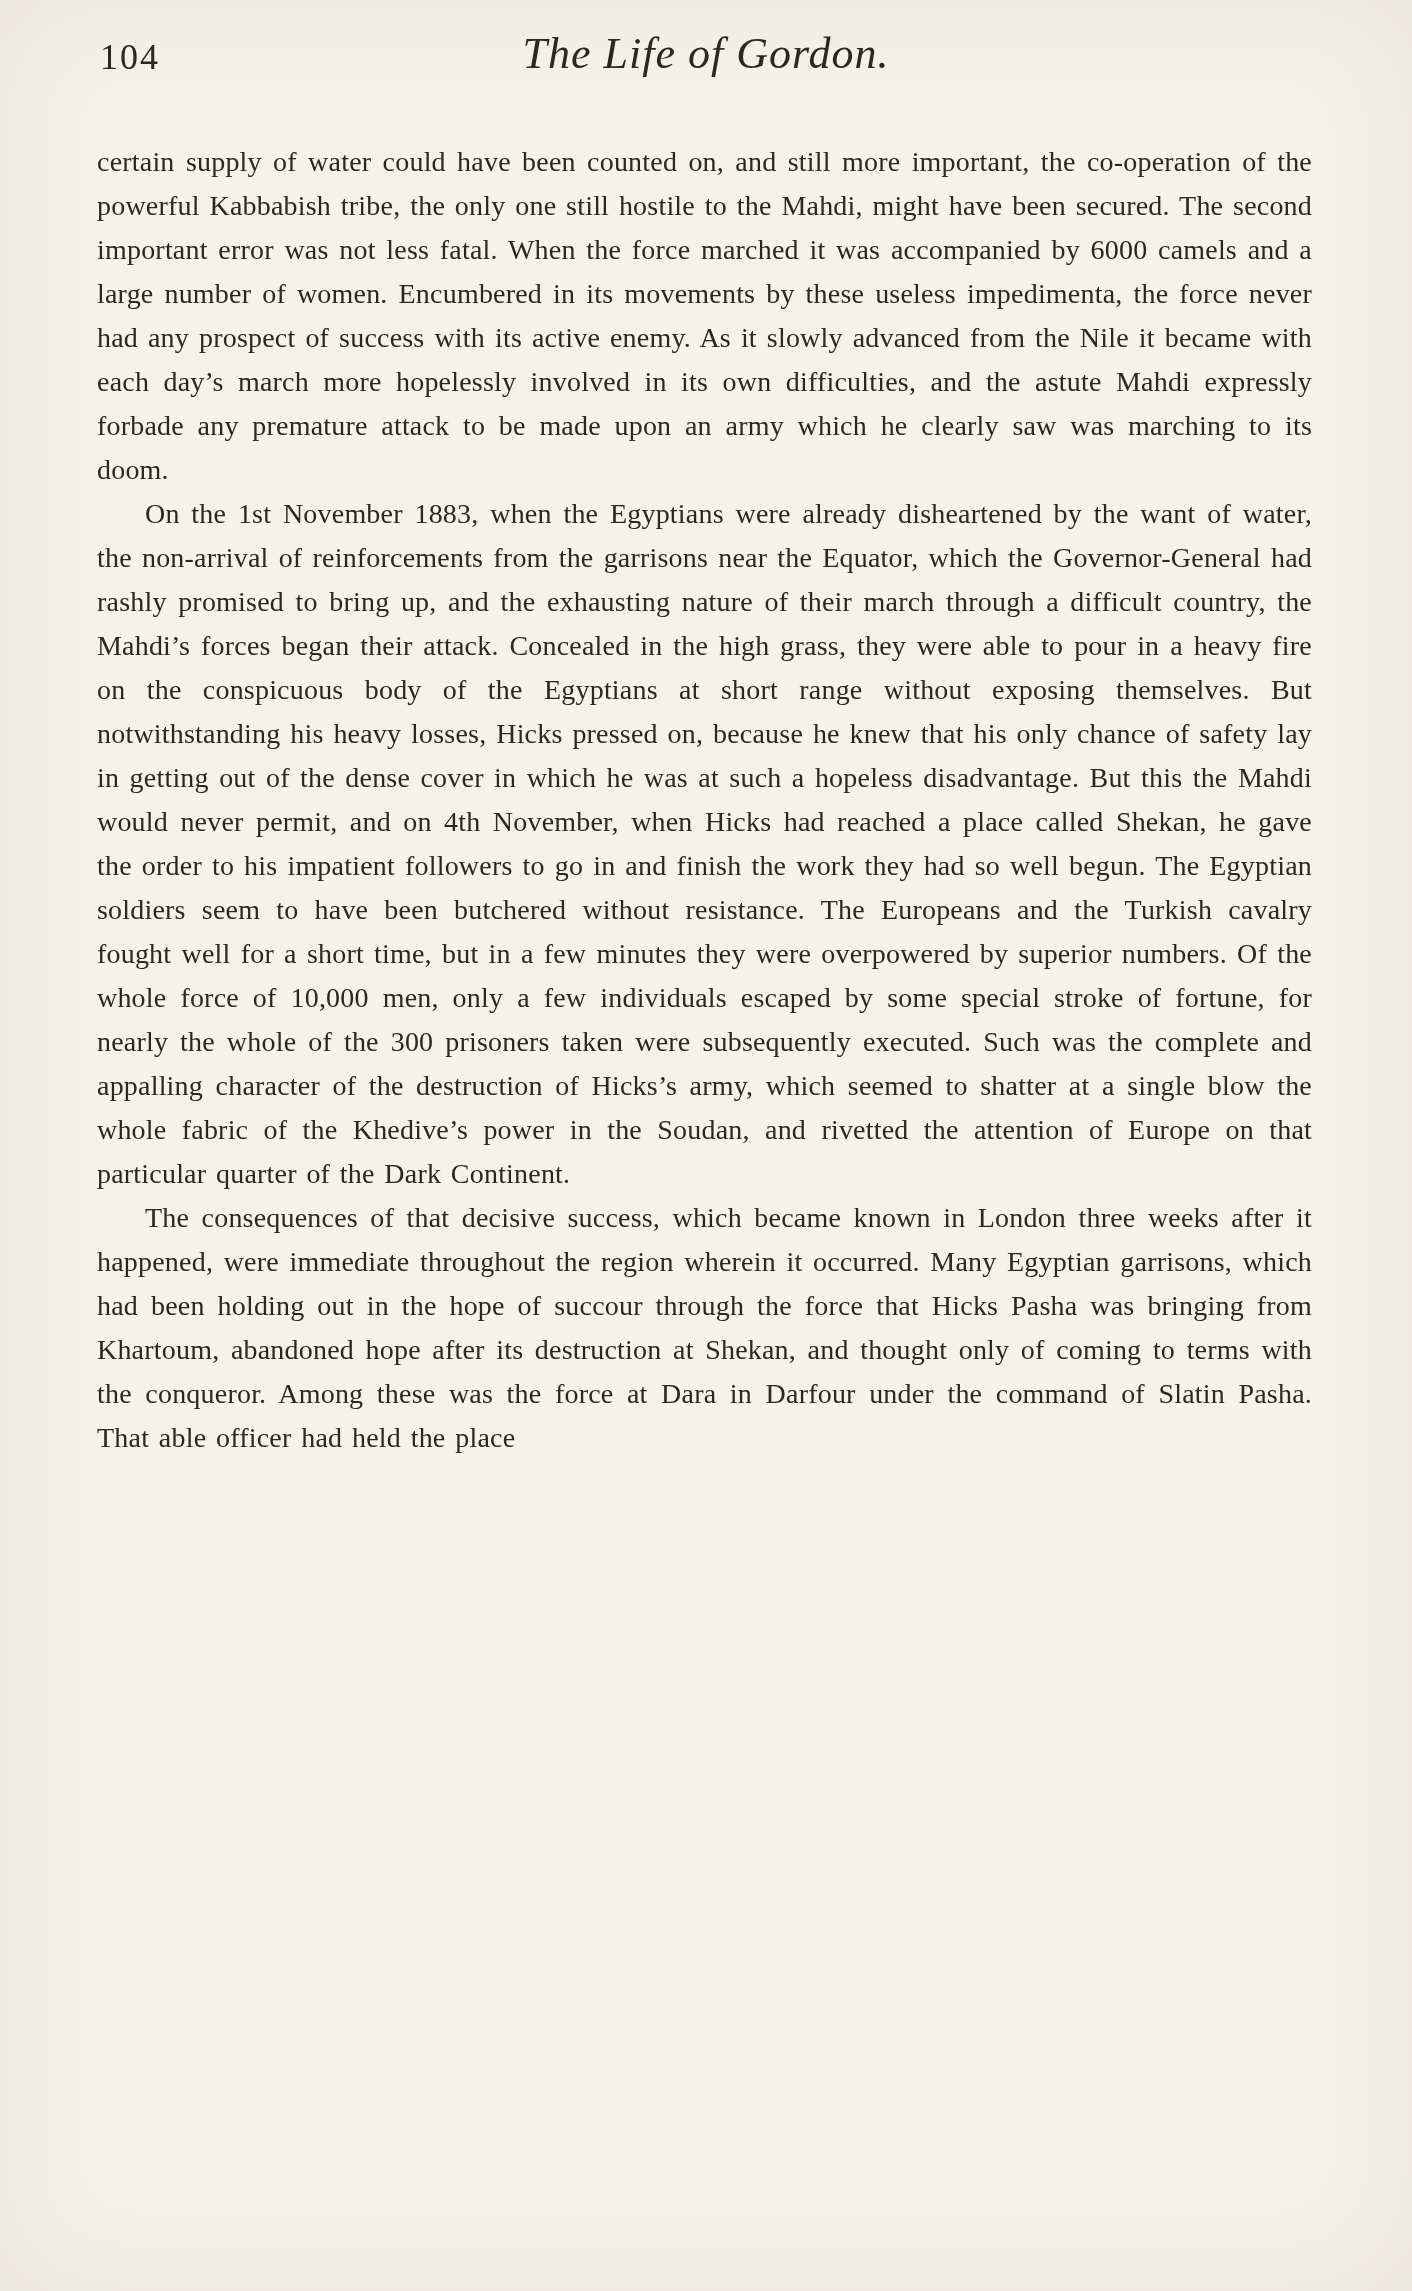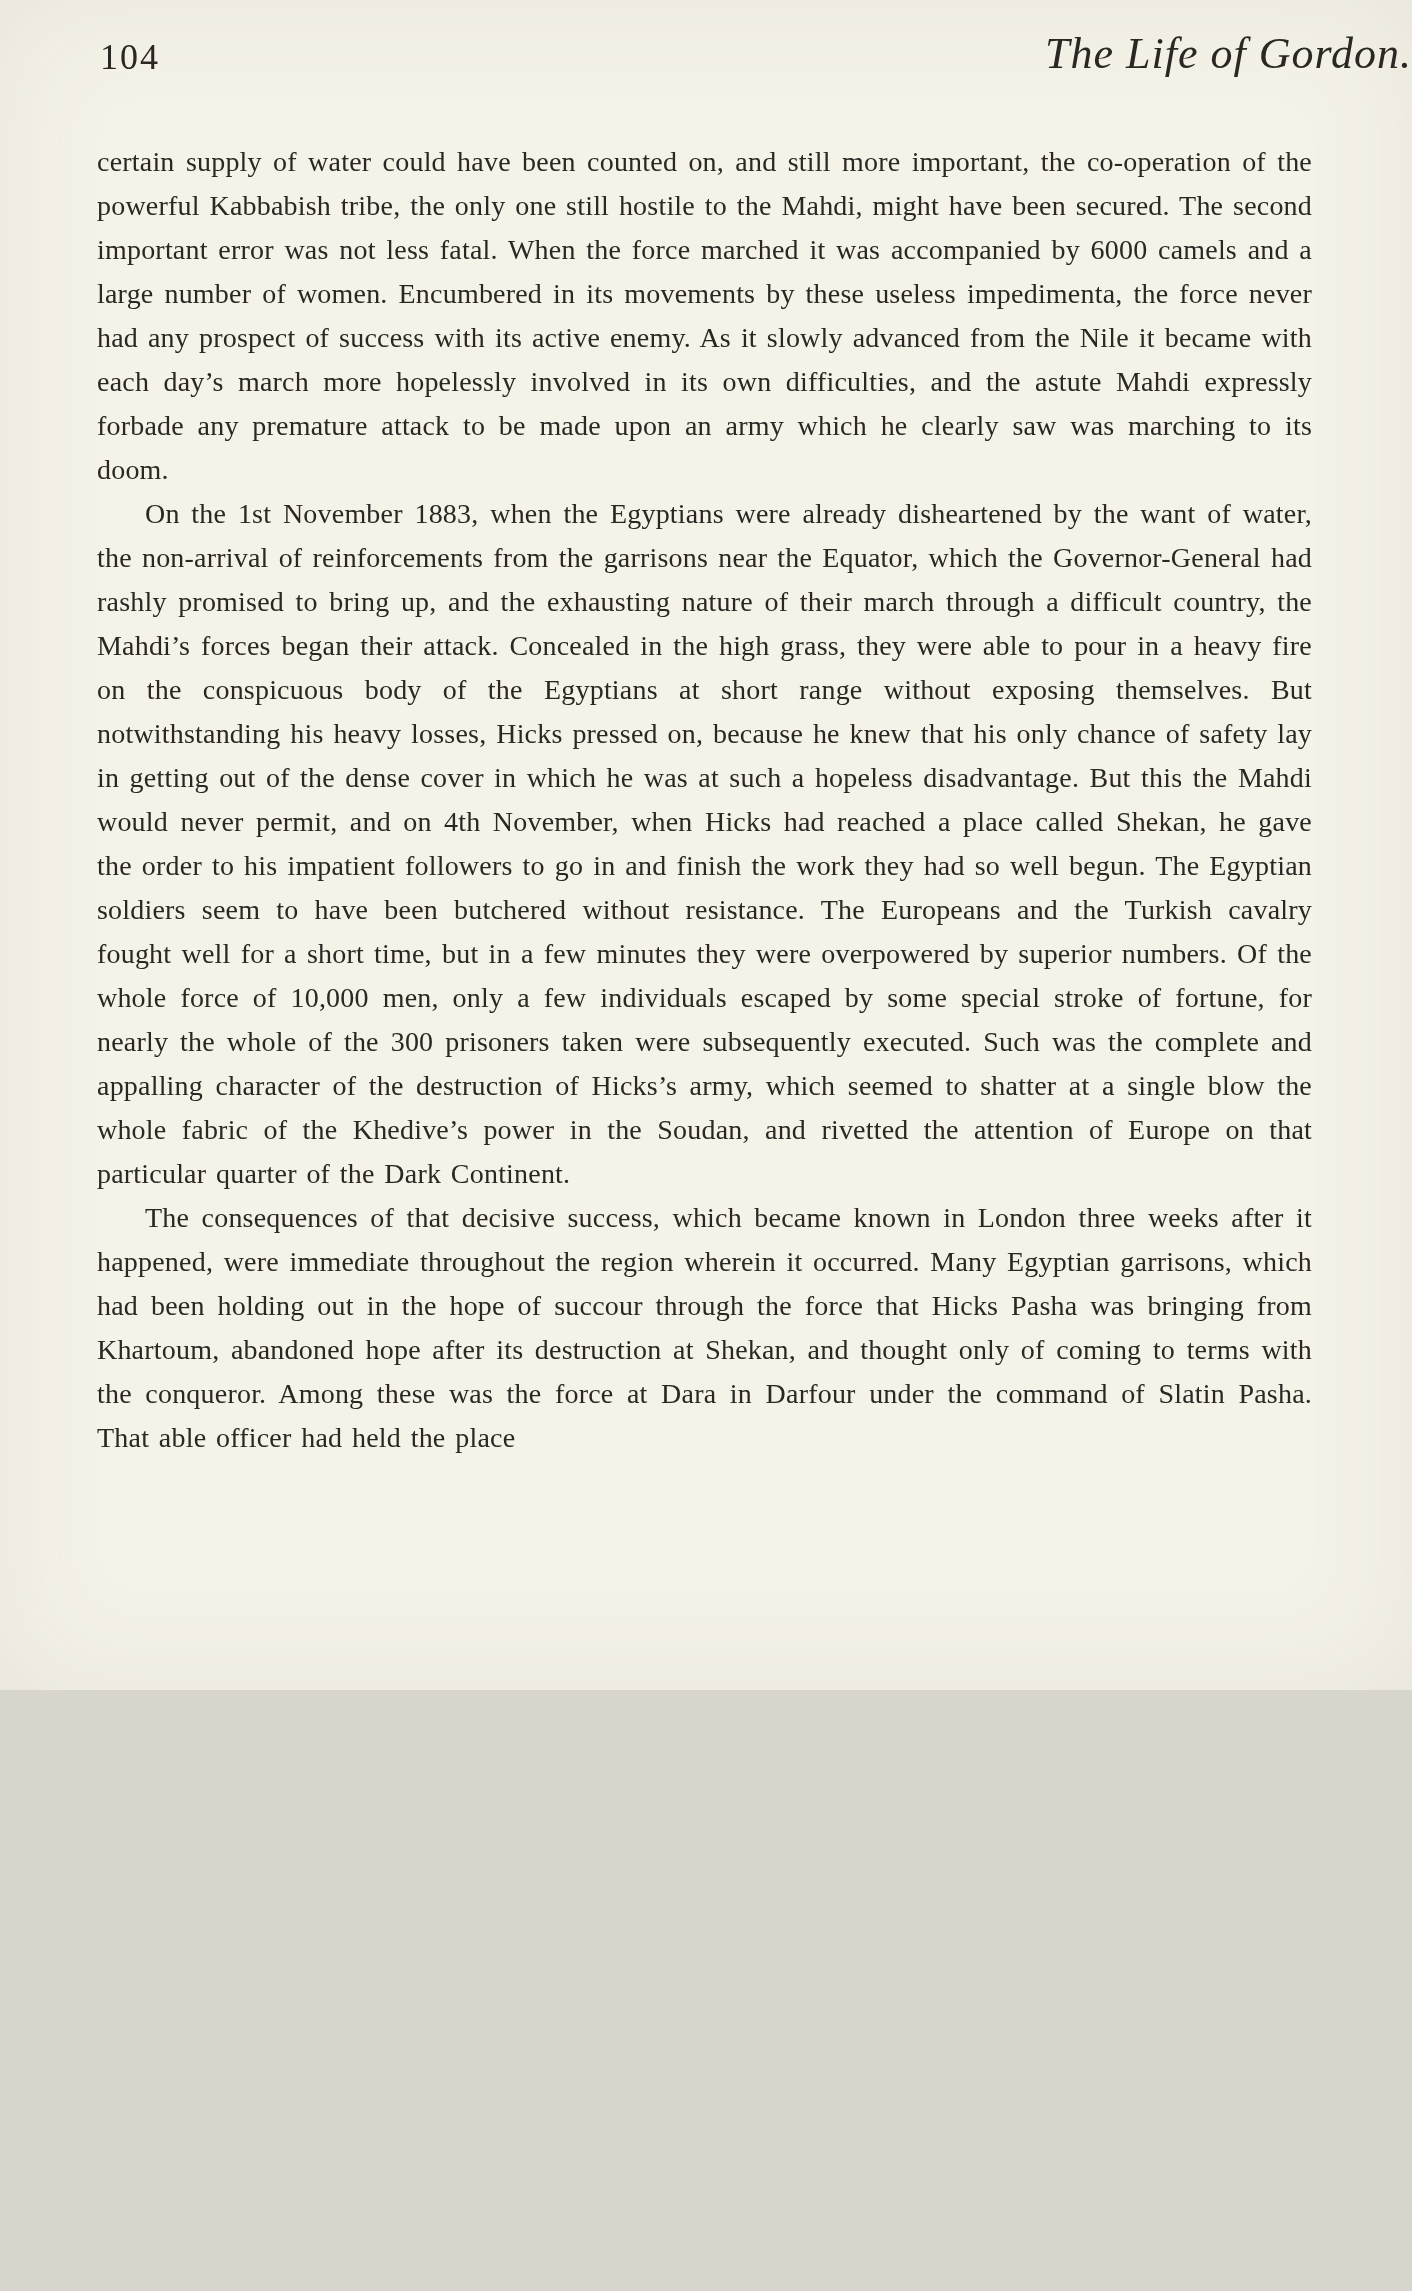--- a/index.html
+++ b/index.html
@@ -3,21 +3,21 @@
 <meta charset="utf-8">
 <style>
   html, body {
     margin: 0;
     padding: 0;
     background: #d8d5cc;
   }
   .page {
     position: relative;
     width: 1412px;
-    height: 1690px;
+    height: 2291px;
     margin: 0 auto;
     background: #f5f2e8;
     box-shadow: inset 0 0 120px rgba(90, 80, 60, 0.08);
     color: #2b2824;
     font-family: "Liberation Serif", "DejaVu Serif", serif;
     overflow: hidden;
   }
   .header {
     position: relative;
     height: 112px;
@@ -27,21 +27,21 @@
     left: 100px;
     top: 36px;
     font-size: 36px;
     letter-spacing: 2px;
   }
   .running-title {
     position: absolute;
     left: 0;
     right: 0;
     top: 28px;
-    text-align: right;
+    text-align: center;
     font-style: italic;
     font-size: 44px;
     letter-spacing: 1px;
   }
   .text-block {
     margin: 28px 100px 0 97px;
     text-align: justify;
     font-size: 28px;
     line-height: 44px;
     word-spacing: 0.09em;

